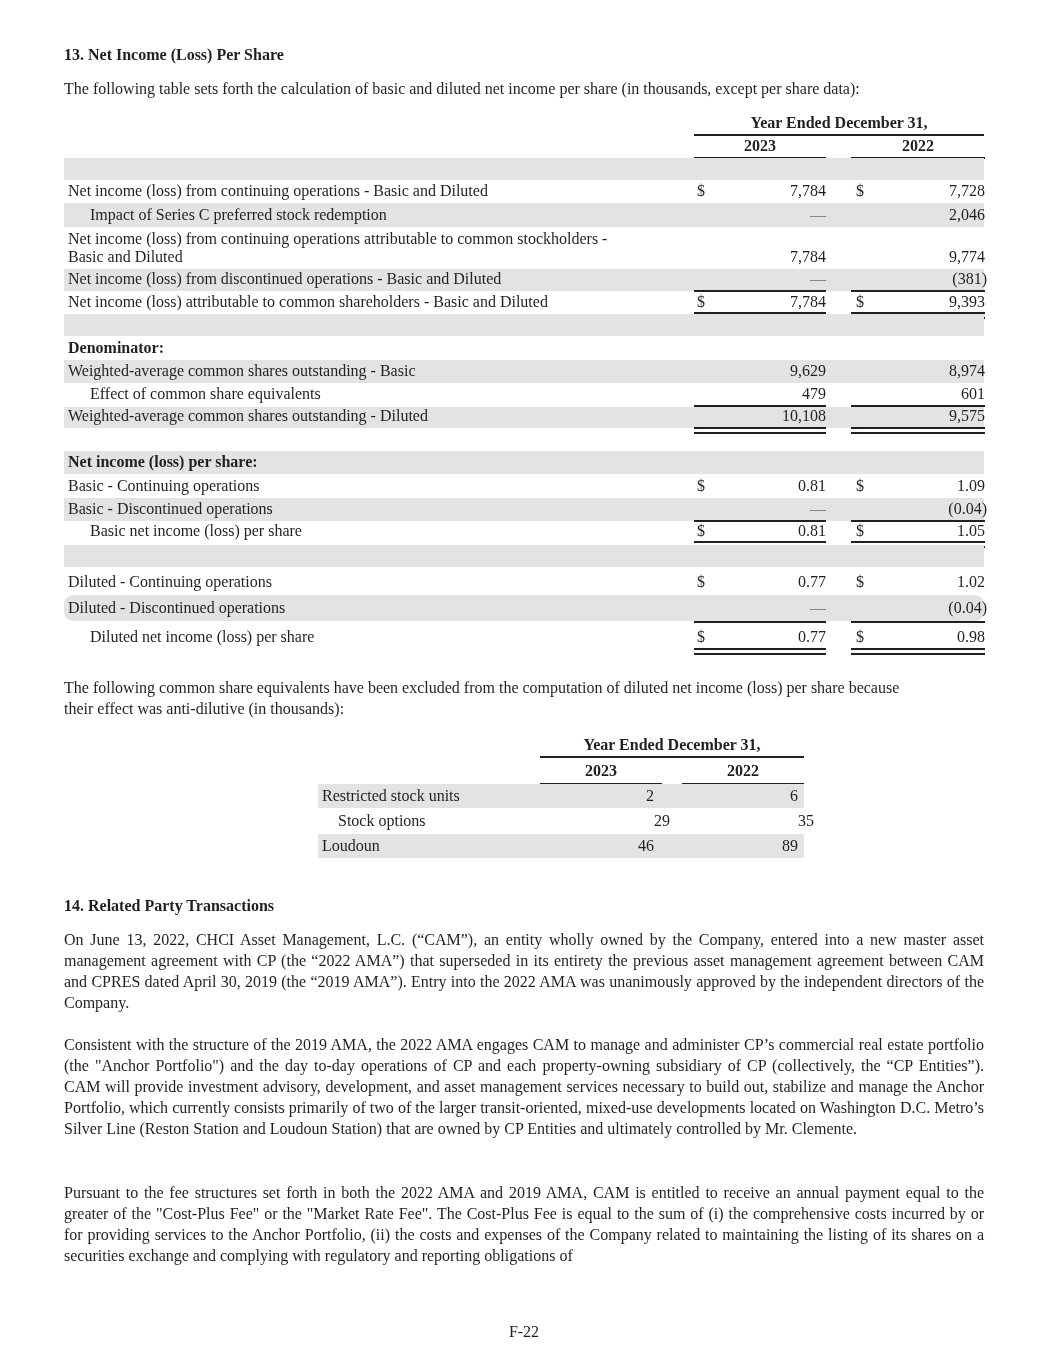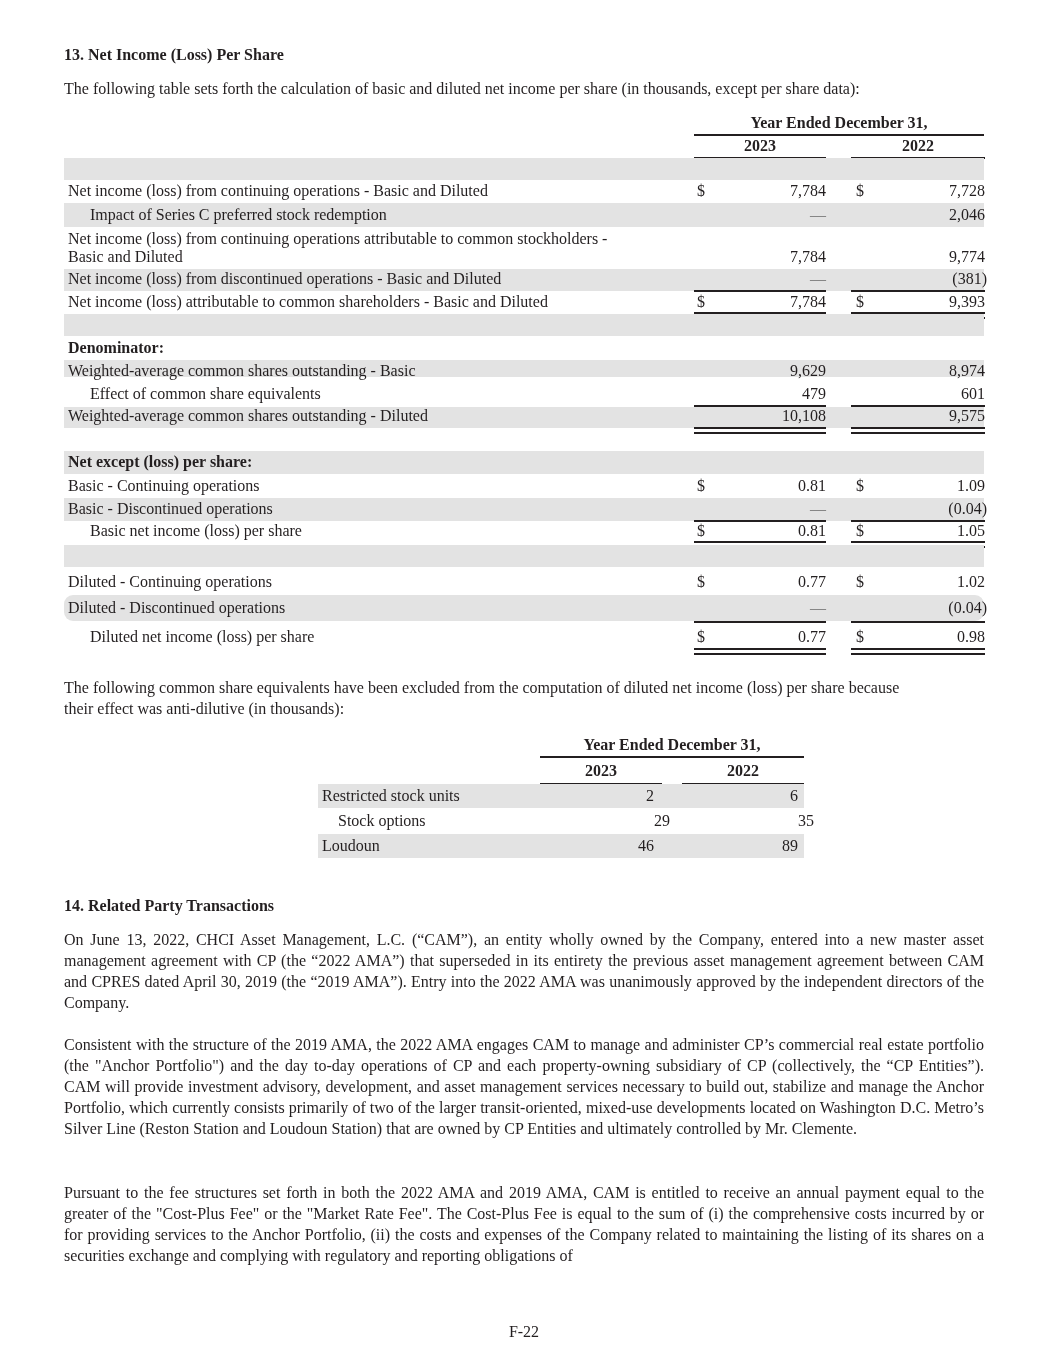--- a/index.html
+++ b/index.html
@@ -75,42 +75,42 @@
     <span class="dollar" style="left:792px; top:1px;">$</span>
     <span class="num c2" style="top:1px;">9,393</span>
   </div>
   <div class="dline" style="left:694px; top:312px; width:132px;"></div>
   <div class="dline" style="left:851px; top:312px; width:134px;"></div>
   <div class="row shade" style="top:314px; height:22px;"></div>
 
   <div class="row" style="top:337px; height:23px;">
     <span class="lbl h" style="top:2px;">Denominator:</span>
   </div>
-  <div class="row shade" style="top:360px; height:17px;">
+  <div class="row shade" style="top:360px; height:23px;">
     <span class="lbl" style="top:2px;">Weighted-average common shares outstanding - Basic</span>
     <span class="num c1" style="top:2px;">9,629</span>
     <span class="num c2" style="top:2px;">8,974</span>
   </div>
   <div class="row" style="top:383px; height:22px;">
     <span class="lbl ind" style="top:2px;">Effect of common share equivalents</span>
     <span class="num c1" style="top:2px;">479</span>
     <span class="num c2" style="top:2px;">601</span>
   </div>
   <div class="line" style="left:694px; top:405px; width:132px;"></div>
   <div class="line" style="left:851px; top:405px; width:134px;"></div>
   <div class="row shade" style="top:407px; height:21px;">
     <span class="lbl" style="top:0px;">Weighted-average common shares outstanding - Diluted</span>
     <span class="num c1" style="top:0px;">10,108</span>
     <span class="num c2" style="top:0px;">9,575</span>
   </div>
   <div class="dline" style="left:694px; top:427px; width:132px;"></div>
   <div class="dline" style="left:851px; top:427px; width:134px;"></div>
 
   <div class="row shade" style="top:451px; height:23px;">
-    <span class="lbl h" style="top:2px;">Net except (loss) per share:</span>
+    <span class="lbl h" style="top:2px;">Net income (loss) per share:</span>
   </div>
   <div class="row" style="top:475px; height:23px;">
     <span class="lbl" style="top:2px;">Basic - Continuing operations</span>
     <span class="dollar" style="left:633px; top:2px;">$</span>
     <span class="num c1" style="top:2px;">0.81</span>
     <span class="dollar" style="left:792px; top:2px;">$</span>
     <span class="num c2" style="top:2px;">1.09</span>
   </div>
   <div class="row shade" style="top:498px; height:23px;">
     <span class="lbl" style="top:2px;">Basic - Discontinued operations</span>

